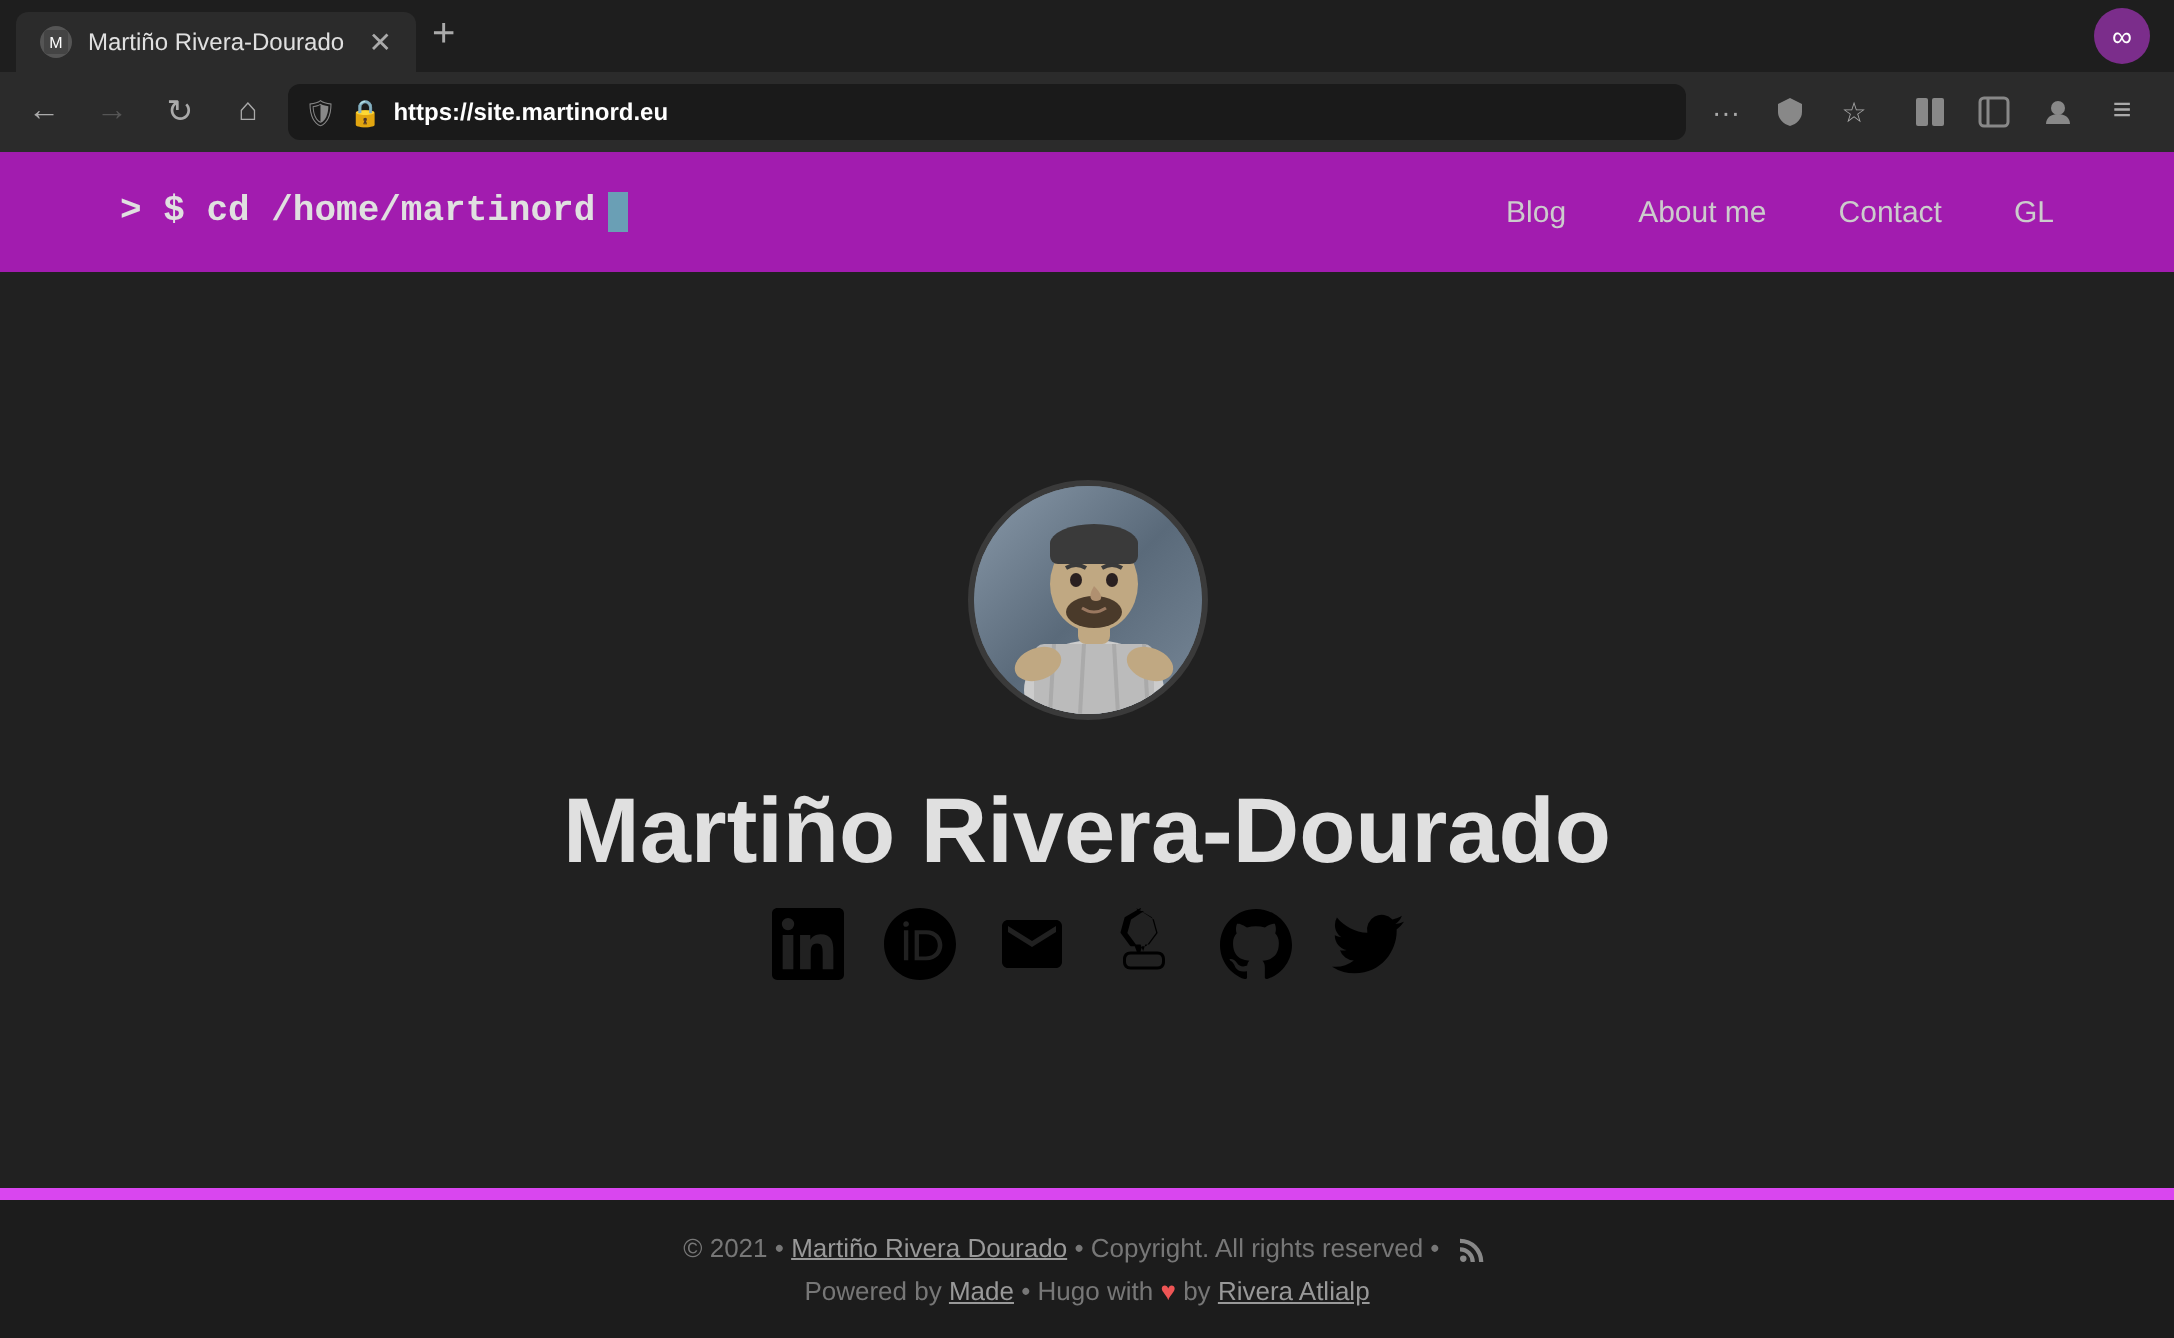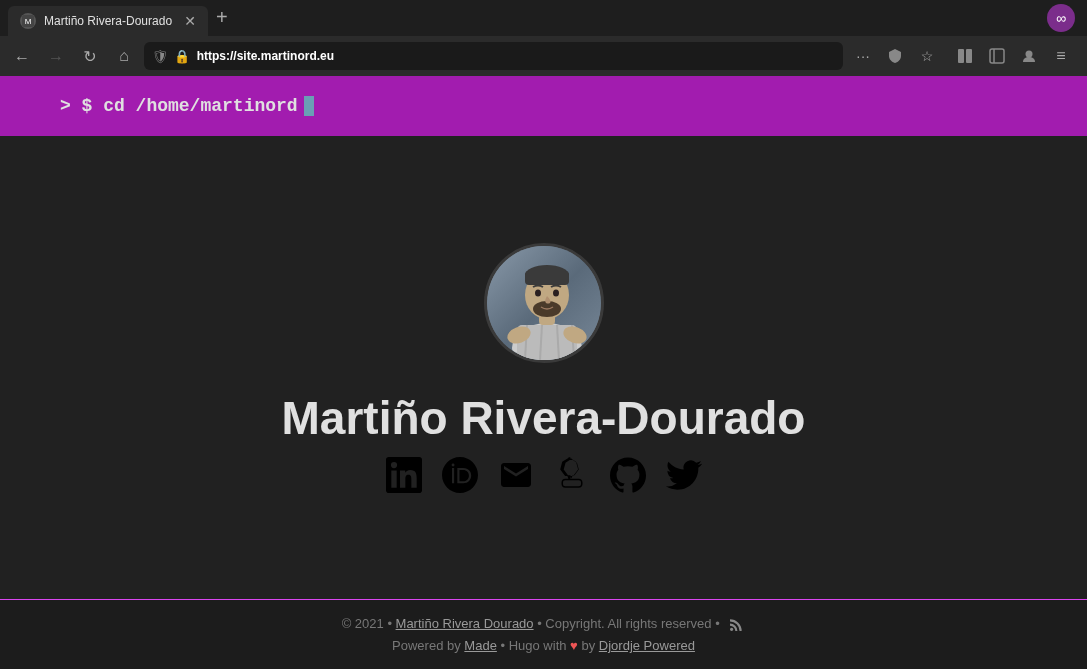--- a/index.html
+++ b/index.html
@@ -41,21 +41,21 @@
     .avatar-container { width: 120px; height: 120px; border-radius: 50%; overflow: hidden; background: #555; display: flex; align-items: center; justify-content: center; margin-bottom: 28px; border: 3px solid #3a3a3a; }
     .avatar-placeholder { width: 120px; height: 120px; background: linear-gradient(135deg, #7a8a9a 0%, #4a5a6a 50%, #6a7a8a 100%); border-radius: 50%; position: relative; overflow: hidden; }
 
     .hero-name { font-size: 46px; font-weight: bold; color: #e0e0e0; margin-bottom: 12px; text-align: center; }
     .hero-subtitle { font-size: 16px; color: #999; margin-bottom: 24px; letter-spacing: 0.05em; }
 
     .social-icons { display: flex; gap: 20px; align-items: center; }
     .social-icon { width: 36px; height: 36px; display: flex; align-items: center; justify-content: center; color: #999; font-size: 22px; cursor: pointer; text-decoration: none; }
 
     
-    .footer { background: #1c1c1c; padding: 16px 40px; text-align: center; font-size: 13px; color: #777; border-top: 1px solid #d946ef; }
+    .footer { background: #1c1c1c; padding: 16px 40px; text-align: center; font-size: 13px; color: #777; border-top: 6px solid #d946ef; }
     .footer a { color: #999; }
     .footer .heart { color: #e55; }
     .footer-line1 { margin-bottom: 4px; }
 
     
     .rss-icon { display: inline-block; width: 18px; height: 18px; vertical-align: middle; }
   </style>
 </head>
 <body>
 
@@ -126,20 +126,26 @@
     </div>
   </div>
 </div>
 
 <div class="page-content">
 
   <nav class="site-nav">
     <div class="site-logo">
       <span>&gt; $ cd /home/martinord</span>
       <span class="cursor-block"></span>
+    </div>
+    <div class="site-nav-links">
+      <a href="#">Blog</a>
+      <a href="#">About me</a>
+      <a href="#">Contact</a>
+      <a href="#">GL</a>
     </div>
   </nav>
 
   <div class="hero">
 
     <div class="avatar-container">
       <div class="avatar-placeholder">
         
         <svg width="120" height="120" viewBox="0 0 120 120" xmlns="http://www.w3.org/2000/svg">
 
@@ -238,17 +244,17 @@
           <path d="M6.18 15.64a2.18 2.18 0 012.18 2.18C8.36 19.01 7.38 20 6.18 20C4.98 20 4 19.01 4 17.82a2.18 2.18 0 012.18-2.18M4 4.44A15.56 15.56 0 0119.56 20h-2.83A12.73 12.73 0 004 7.27V4.44m0 5.66a9.9 9.9 0 019.9 9.9h-2.83A7.07 7.07 0 004 12.93V10.1z"></path>
         </svg>
       </span>
     </div>
     <div>
       <span>Powered by</span>
       <a href="#">Made</a>
       <span>•  Hugo with</span>
       <span class="heart">♥</span>
       <span>by</span>
-      <a href="#">Djordje Powered</a>
+      <a href="#">Rivera Atlialp</a>
     </div>
   </footer>
 
 </div>
 
 </body></html>

